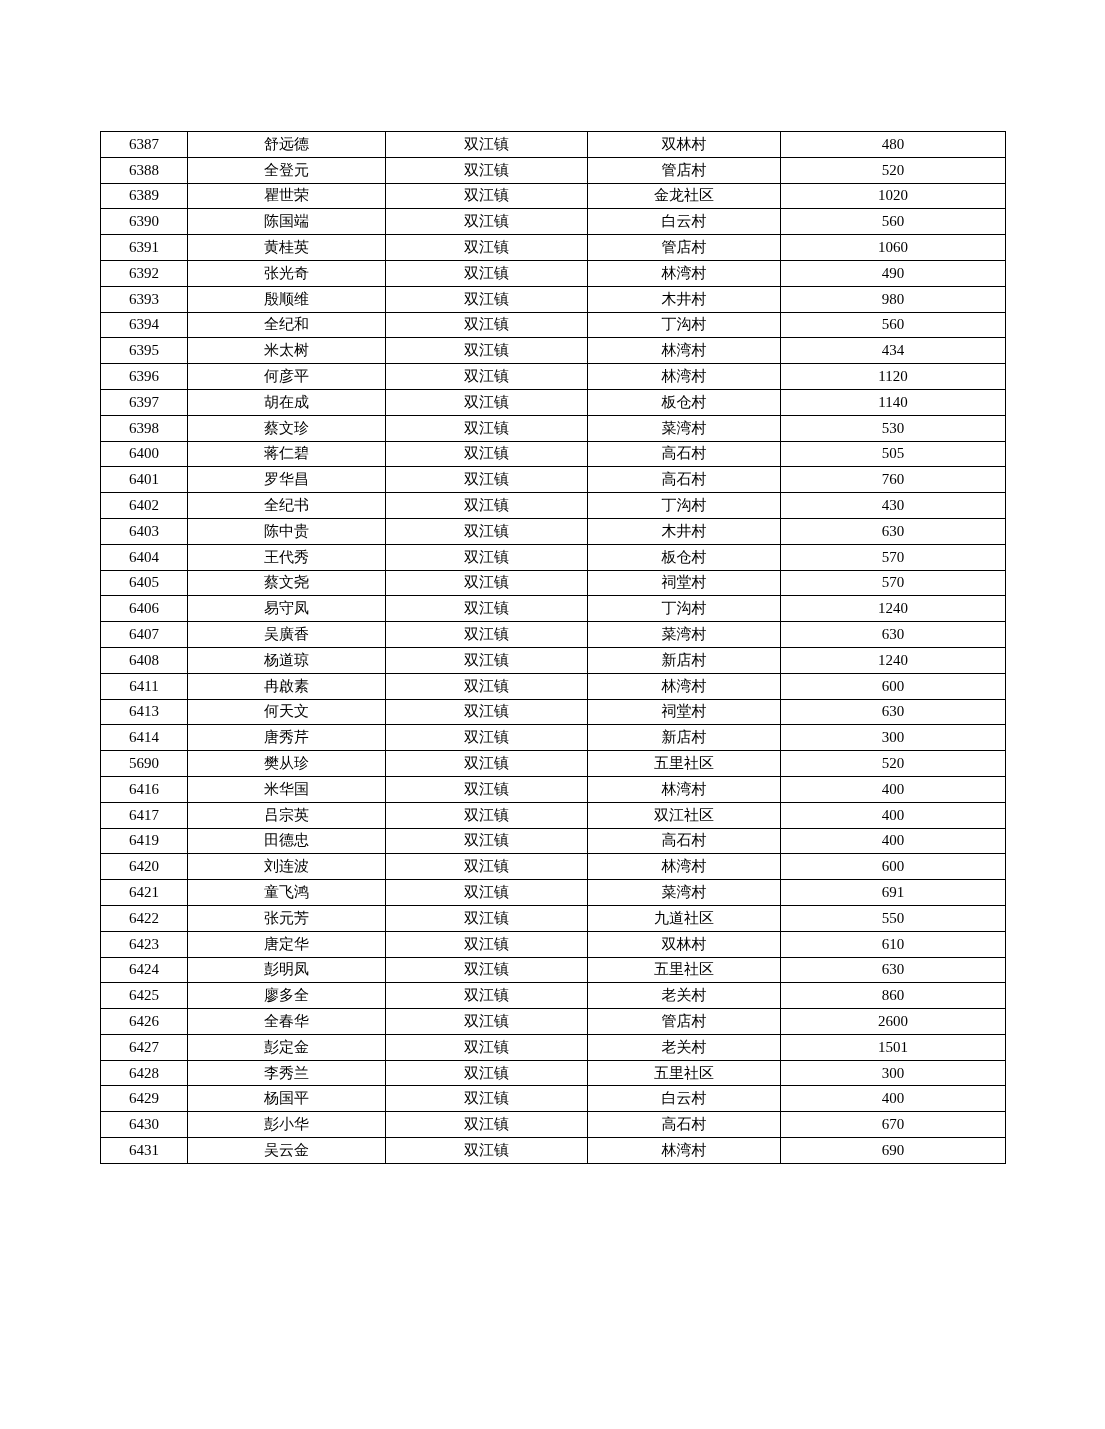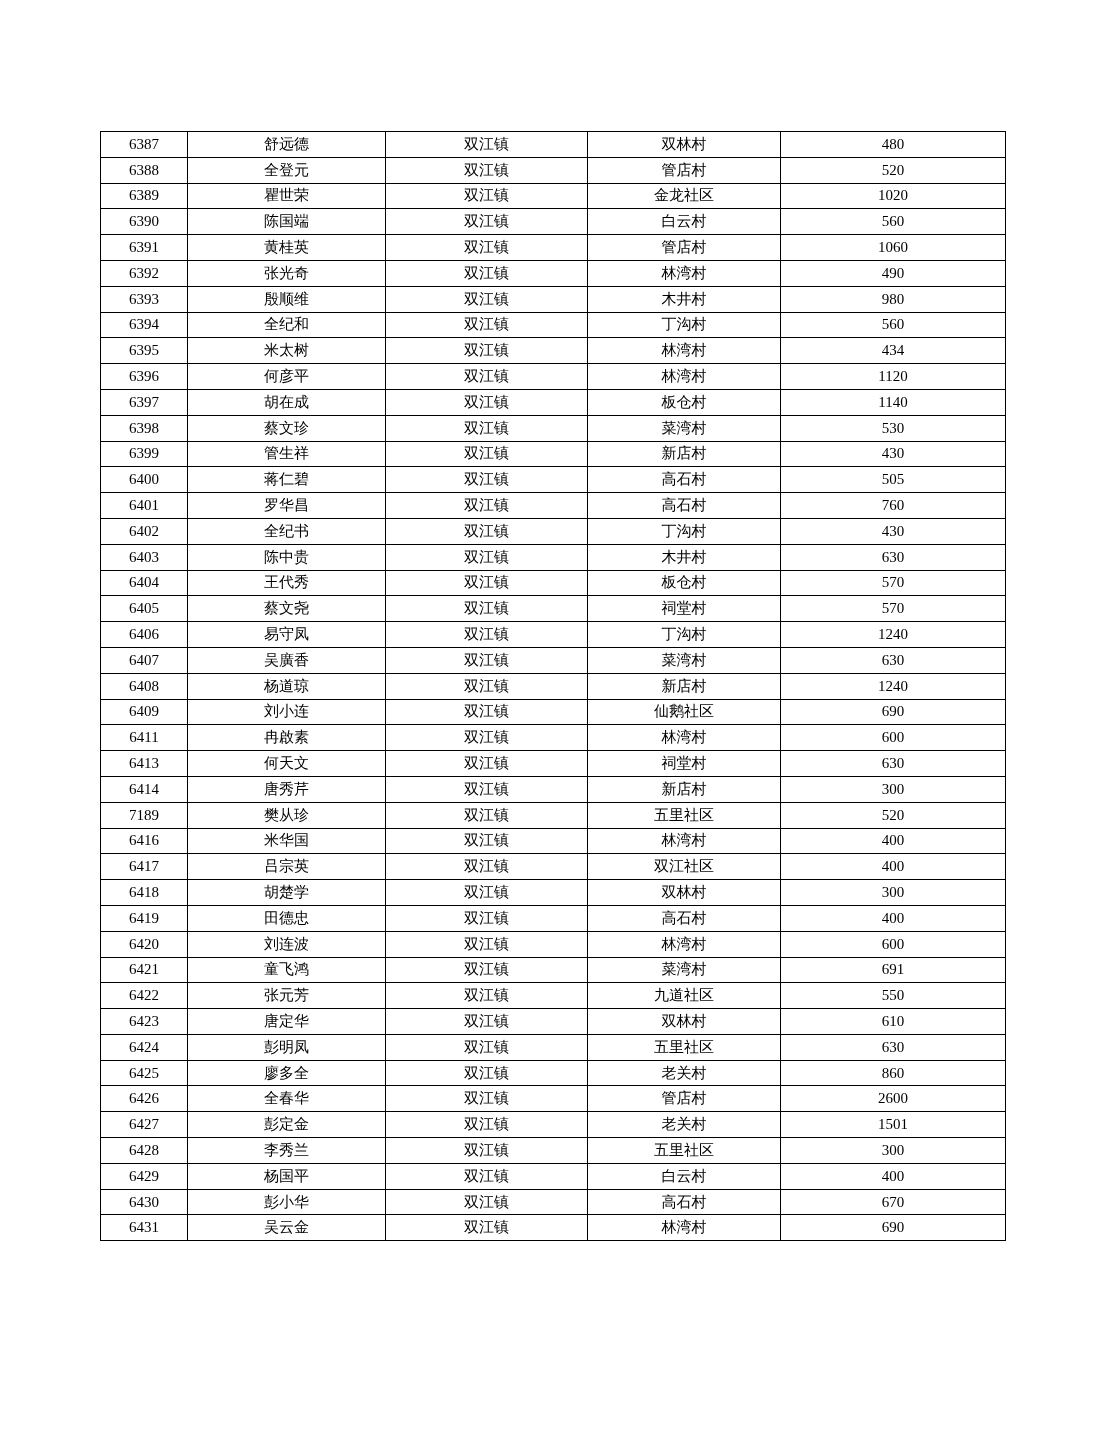--- a/index.html
+++ b/index.html
@@ -138,27 +138,20 @@
           <td>1140</td>
         </tr>
         <tr>
           <td>6398</td>
           <td>蔡文珍</td>
           <td>双江镇</td>
           <td>菜湾村</td>
           <td>530</td>
         </tr>
         <tr>
-          <td>6399</td>
-          <td>管生祥</td>
-          <td>双江镇</td>
-          <td>新店村</td>
-          <td>430</td>
-        </tr>
-        <tr>
           <td>6400</td>
           <td>蒋仁碧</td>
           <td>双江镇</td>
           <td>高石村</td>
           <td>505</td>
         </tr>
         <tr>
           <td>6401</td>
           <td>罗华昌</td>
           <td>双江镇</td>
@@ -208,27 +201,20 @@
           <td>630</td>
         </tr>
         <tr>
           <td>6408</td>
           <td>杨道琼</td>
           <td>双江镇</td>
           <td>新店村</td>
           <td>1240</td>
         </tr>
         <tr>
-          <td>6409</td>
-          <td>刘小连</td>
-          <td>双江镇</td>
-          <td>仙鹅社区</td>
-          <td>690</td>
-        </tr>
-        <tr>
           <td>6411</td>
           <td>冉啟素</td>
           <td>双江镇</td>
           <td>林湾村</td>
           <td>600</td>
         </tr>
         <tr>
           <td>6413</td>
           <td>何天文</td>
           <td>双江镇</td>
@@ -236,46 +222,39 @@
           <td>630</td>
         </tr>
         <tr>
           <td>6414</td>
           <td>唐秀芹</td>
           <td>双江镇</td>
           <td>新店村</td>
           <td>300</td>
         </tr>
         <tr>
-          <td>7189</td>
+          <td>5690</td>
           <td>樊从珍</td>
           <td>双江镇</td>
           <td>五里社区</td>
           <td>520</td>
         </tr>
         <tr>
           <td>6416</td>
           <td>米华国</td>
           <td>双江镇</td>
           <td>林湾村</td>
           <td>400</td>
         </tr>
         <tr>
           <td>6417</td>
           <td>吕宗英</td>
           <td>双江镇</td>
           <td>双江社区</td>
           <td>400</td>
-        </tr>
-        <tr>
-          <td>6418</td>
-          <td>胡楚学</td>
-          <td>双江镇</td>
-          <td>双林村</td>
-          <td>300</td>
         </tr>
         <tr>
           <td>6419</td>
           <td>田德忠</td>
           <td>双江镇</td>
           <td>高石村</td>
           <td>400</td>
         </tr>
         <tr>
           <td>6420</td>

